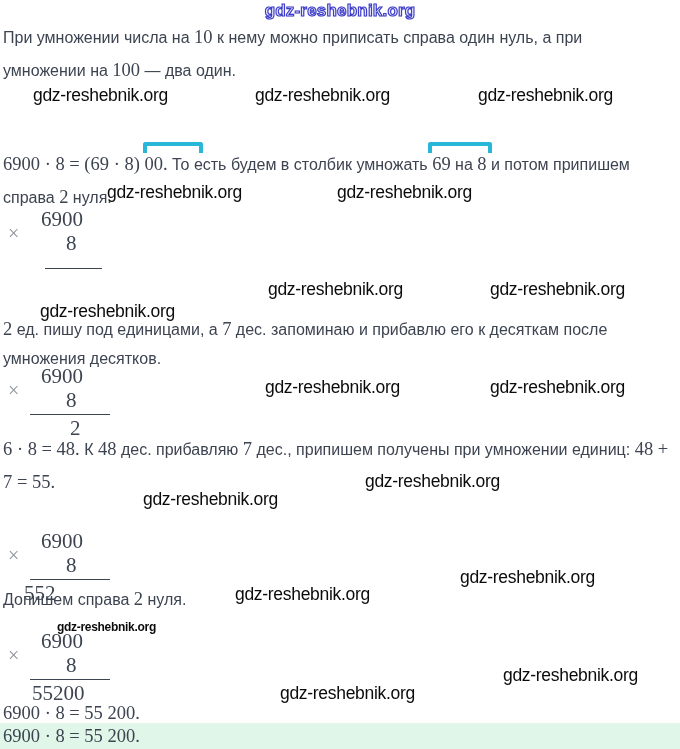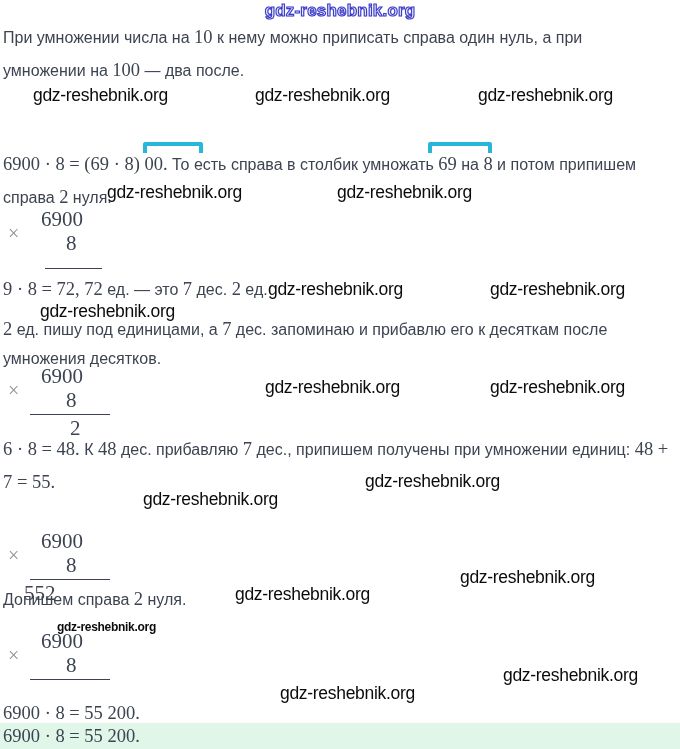--- a/index.html
+++ b/index.html
@@ -45,41 +45,40 @@
   .final-bar .p-inner{position:absolute;left:3px;top:0;line-height:26px;font-size:16px;}
   .final-bar .math{font-family:"Liberation Serif","DejaVu Serif",serif;font-size:18.5px;color:#3d4451;}
 </style>
 </head>
 <body>
 
 <div class="page">
 
   <div class="wm-top">gdz-reshebnik.org</div>
 
-  <div class="p" style="top:21px"><span class="txt">При умножении числа на </span><span class="math">10</span><span class="txt"> к нему можно приписать справа один нуль, а при</span><br><span class="txt">умножении на </span><span class="math">100</span><span class="txt"> — два после.</span></div>
+  <div class="p" style="top:21px"><span class="txt">При умножении числа на </span><span class="math">10</span><span class="txt"> к нему можно приписать справа один нуль, а при</span><br><span class="txt">умножении на </span><span class="math">100</span><span class="txt"> — два один.</span></div>
 
   <span class="wm" style="left:33px;top:85px">gdz-reshebnik.org</span>
   <span class="wm" style="left:255px;top:85px">gdz-reshebnik.org</span>
   <span class="wm" style="left:478px;top:85px">gdz-reshebnik.org</span>
 
   <div class="bracket" style="left: 143px; top: 142px; width: 52px; border-color: rgb(41, 183, 217);"></div>
   <div class="bracket" style="left: 428px; top: 142px; width: 56px; border-color: rgb(41, 183, 217);"></div>
 
-  <div class="p" style="top:148px"><span class="math">6900 · 8 = (69 · 8) 00.</span><span class="txt"> То есть справа в столбик умножать </span><span class="math">69</span><span class="txt"> на </span><span class="math">8</span><span class="txt"> и потом припишем</span><br><span class="txt">справа </span><span class="math">2</span><span class="txt"> нуля.</span></div>
+  <div class="p" style="top:148px"><span class="math">6900 · 8 = (69 · 8) 00.</span><span class="txt"> То есть будем в столбик умножать </span><span class="math">69</span><span class="txt"> на </span><span class="math">8</span><span class="txt"> и потом припишем</span><br><span class="txt">справа </span><span class="math">2</span><span class="txt"> нуля.</span></div>
   <span class="wm" style="left:107px;top:182px">gdz-reshebnik.org</span>
   <span class="wm" style="left:337px;top:182px">gdz-reshebnik.org</span>
 
   <div class="mult mult-first" style="top:207px">
     <span class="msign">×</span>
     <div class="mrow m-cand">6900</div>
     <div class="mrow m-plier">8</div>
     <div class="mrule"></div>
   </div>
 
-  <div class="p lh26" style="top:276px"><span class="math">9 · 8 = 72, 72</span><span class="txt"> ед. — это </span><span class="math">7</span><span class="txt"> дес. </span><span class="math">2</span><span class="txt"> ед.</span></div>
   <span class="wm" style="left:268px;top:279px">gdz-reshebnik.org</span>
   <span class="wm" style="left:490px;top:279px">gdz-reshebnik.org</span>
   <span class="wm" style="left:40px;top:301px">gdz-reshebnik.org</span>
   <div class="p lh29" style="top:307px"><span class="math">2</span><span class="txt"> ед. пишу под единицами, а </span><span class="math">7</span><span class="txt"> дес. запоминаю и прибавлю его к десяткам после</span><br><span class="txt">умножения десятков.</span></div>
 
   <div class="mult" style="top:364px">
     <span class="msign">×</span>
     <div class="mrow m-cand">6900</div>
     <div class="mrow m-plier">8</div>
     <div class="mrule"></div>
@@ -103,20 +102,21 @@
   <span class="wm" style="left:460px;top:567px">gdz-reshebnik.org</span>
 
   <div class="p lh26" style="top:586px"><span class="txt">Допишем справа </span><span class="math">2</span><span class="txt"> нуля.</span></div>
   <span class="wm wm-sm" style="left:57px;top:620px">gdz-reshebnik.org</span>
 
   <div class="mult" style="top:629px">
     <span class="msign">×</span>
     <div class="mrow m-cand">6900</div>
     <div class="mrow m-plier">8</div>
     <div class="mrule"></div>
+    <div class="mrow" style="margin-left:24px">55200</div>
   </div>
   <span class="wm" style="left:280px;top:683px">gdz-reshebnik.org</span>
   <span class="wm" style="left:503px;top:665px">gdz-reshebnik.org</span>
 
   <div class="p lh26" style="top:700px"><span class="math">6900 · 8 = 55 200.</span></div>
 
   <div class="final-bar" style="background: rgb(223, 246, 232);">
     <div class="p-inner"><span class="math">6900 · 8 = 55 200.</span></div>
   </div>
 

